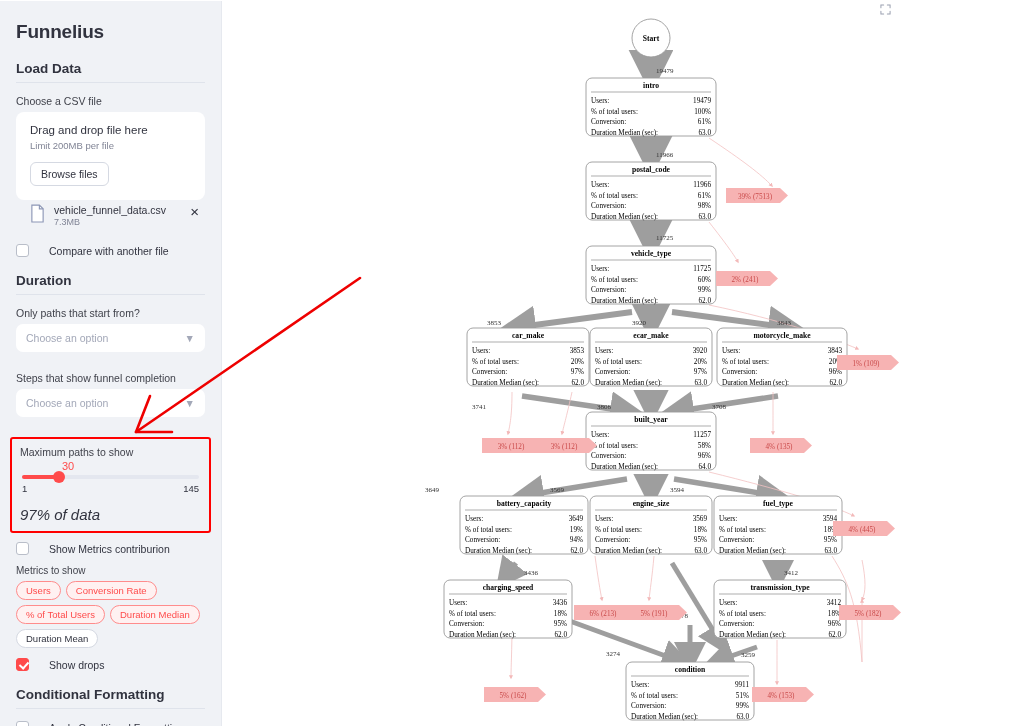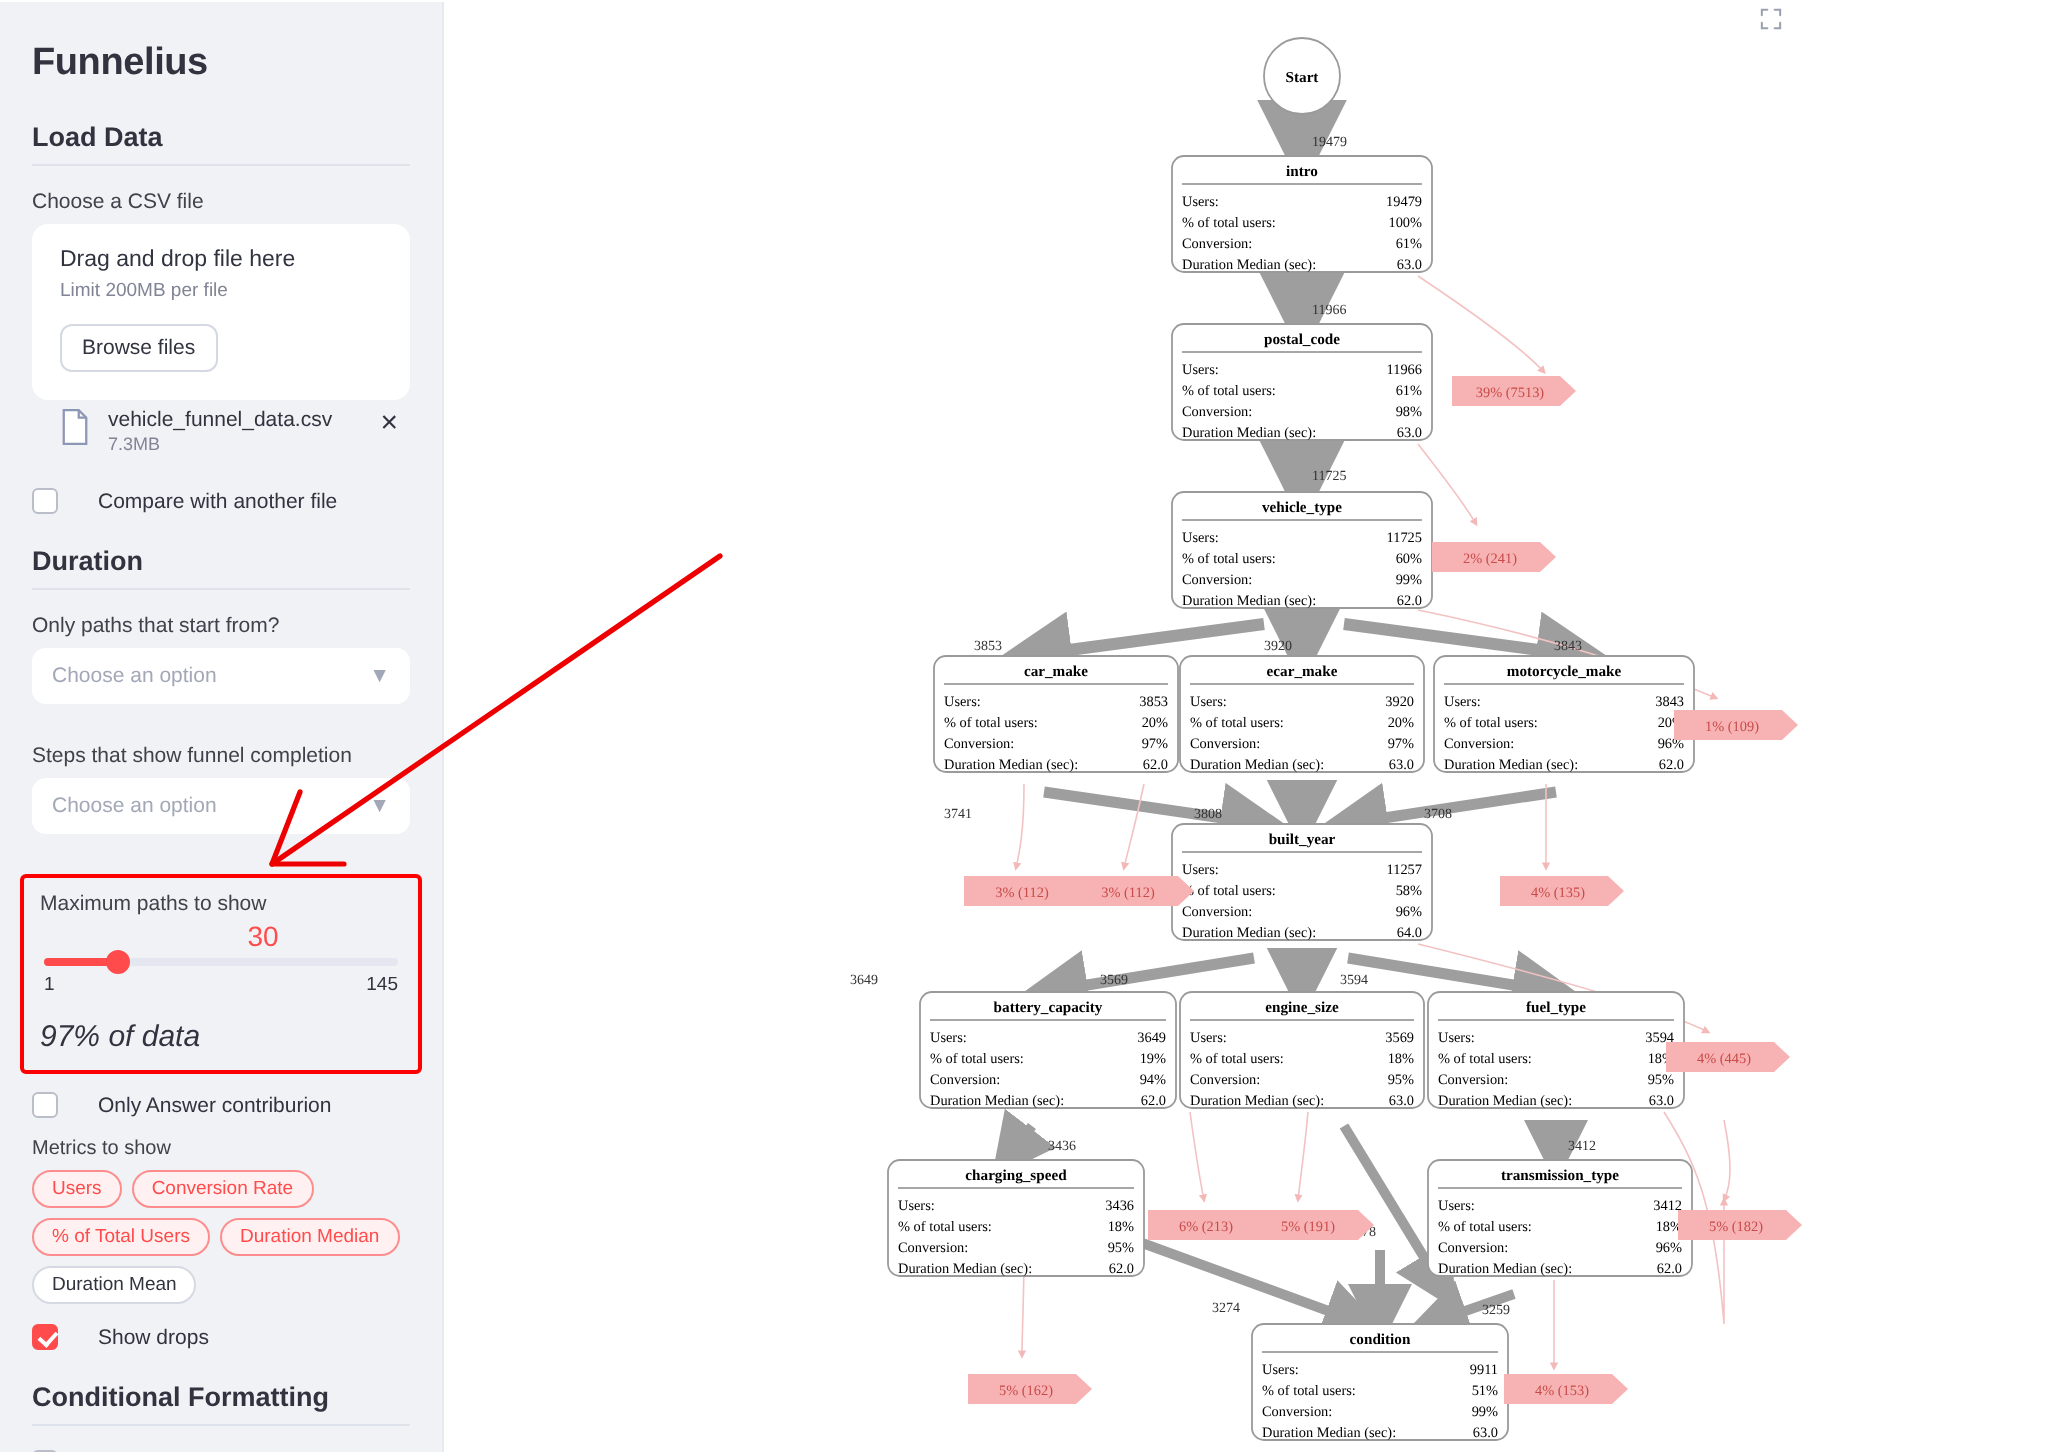--- a/index.html
+++ b/index.html
@@ -60,21 +60,21 @@
   }
   .select span { font-size:10.5px; color:#a3a8b8; }
   .chev { color:#62667a; font-size:9px; }
 
   
   #slider-block {
     border:2px solid #ff0000; border-radius:3px;
     padding:7px 8px 8px 8px; margin:10px -6px 6px -6px;
   }
   .slider-label { font-size:10.5px; color:#40424b; margin-bottom:2px;}
-  .slider-value { font-size:14px; color:#ff4b4b; margin-left:42px;text-align:center; }
+  .slider-value { font-size:11px; color:#ff4b4b; margin-left:42px; }
   .track { position:relative; height:4px; background:#e4e7ef; border-radius:2px; margin:3px 2px 4px 2px;}
   .track-fill { position:absolute; left:0; top:0; height:4px; width:21%; background:#ff4b4b; border-radius:2px;}
   .knob { position:absolute; left:21%; top:-4px; width:12px; height:12px; border-radius:50%; background:#ff4b4b; transform:translateX(-50%); cursor:pointer;}
   .range-ends { display:flex; justify-content:space-between; font-size:9.5px; color:#31333f; padding:0 2px;}
   .pct-data { font-size:15px; color:#31333f; margin-top:12px;font-style:italic;}
 
   .metrics-label { font-size:10px; color:#40424b; margin:10px 0 5px 0;}
   .pills { display:flex; flex-wrap:wrap; gap:5px; }
   .pill {
     font-size:9.5px; padding:3px 9px; border-radius:11px;
@@ -162,21 +162,21 @@
     </div>
     <div class="range-ends">
       <span>1</span>
       <span>145</span>
     </div>
     <div class="pct-data">97% of data</div>
   </div>
 
   <div class="check-row" style="margin-top:9px;">
     <div class="cbox"></div>
-    <div class="check-lbl">Only Answer contriburion</div>
+    <div class="check-lbl">Show Metrics contriburion</div>
   </div>
 
   <div class="metrics-label">Metrics to show</div>
   <div class="pills" id="metric-pills">
       <div class="pill active">Users</div>
       <div class="pill active">Conversion Rate</div>
       <div class="pill active">% of Total Users</div>
       <div class="pill active">Duration Median</div>
       <div class="pill">Duration Mean</div>
     </div>

